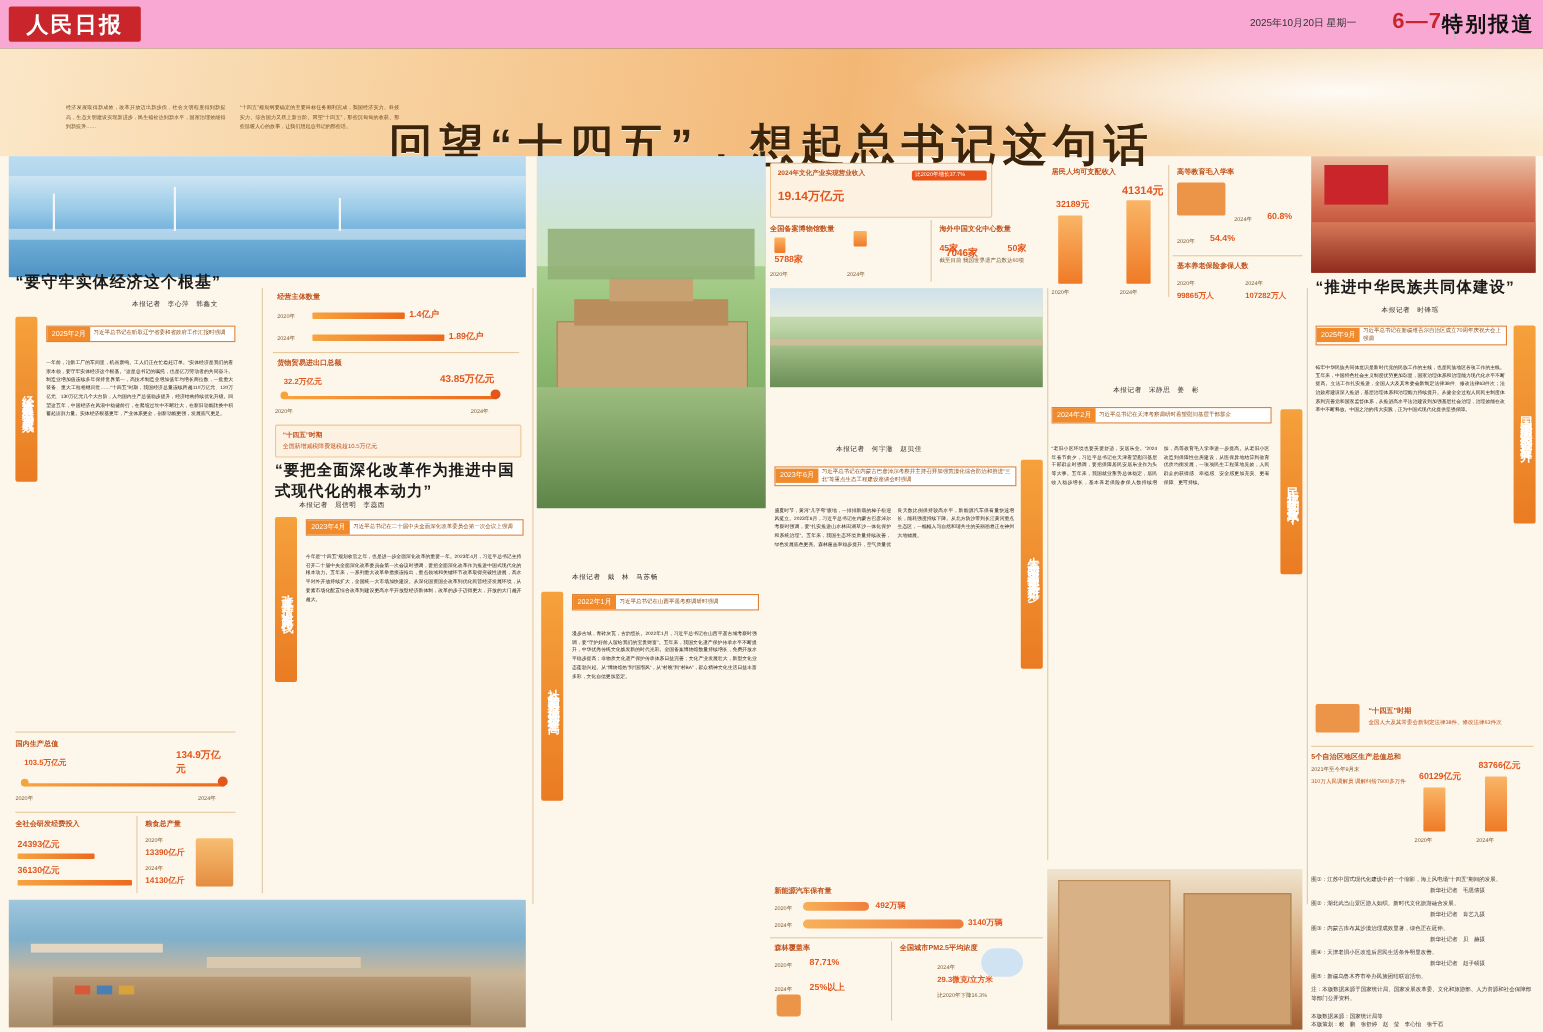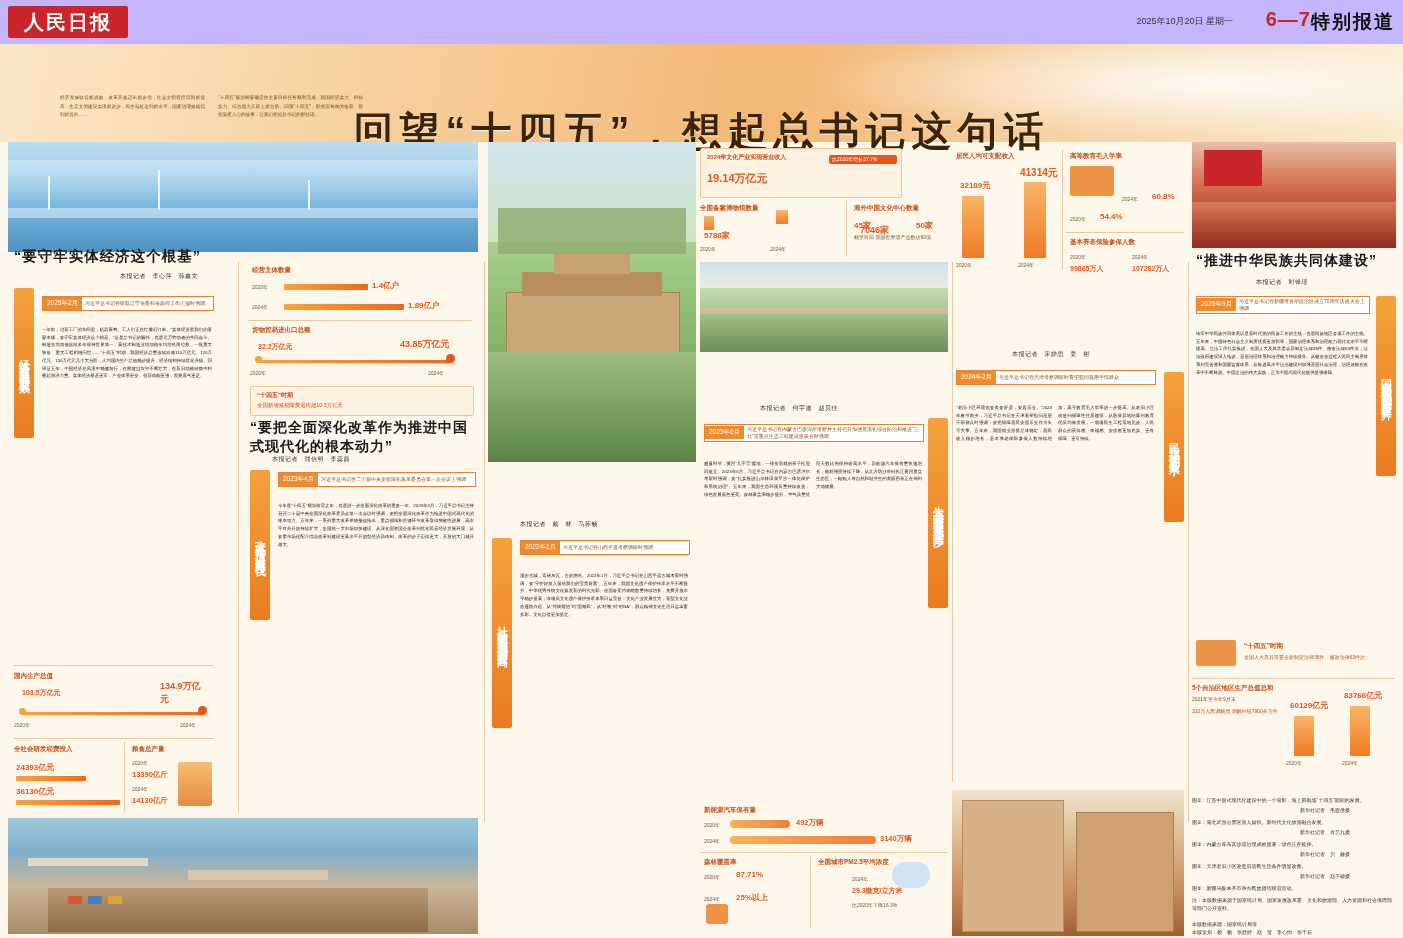--- a/index.html
+++ b/index.html
@@ -1,20 +1,20 @@
 <!DOCTYPE html>
 <html lang="zh"><head>
 <meta charset="utf-8">
 <style>
   html,body{margin:0;padding:0;background:#ffffff;}
   body{width:1403px;height:938px;overflow:hidden;font-family:"Liberation Sans","DejaVu Sans",sans-serif;}
   .page{position:relative;width:1403px;height:938px;background:#fdf6ea;overflow:hidden;}
 
   
-  .masthead{position:absolute;left:0;top:0;width:1403px;height:44px;background:#c4b5fd;border-bottom:2px solid #404040;}
+  .masthead{position:absolute;left:0;top:0;width:1403px;height:44px;background:#f9a8d4;border-bottom:2px solid #404040;}
   .logo{position:absolute;left:8px;top:6px;width:120px;height:32px;background:#c9252b;color:#fff;font-size:20px;font-weight:bold;letter-spacing:2px;display:flex;align-items:center;justify-content:center;border-radius:2px;}
   .mh-date{position:absolute;right:170px;top:15px;font-size:9px;color:#333;}
   .mh-pages{position:absolute;right:92px;top:8px;font-size:20px;font-weight:bold;color:#c9252b;letter-spacing:1px;}
   .mh-section{position:absolute;right:8px;top:9px;font-size:19px;font-weight:bold;color:#111;letter-spacing:2px;}
   .mh-rule{position:absolute;right:80px;top:8px;width:1px;height:28px;background:#bbb;}
 
   
   .banner{position:absolute;left:0;top:44px;width:1403px;height:98px;
     background:linear-gradient(100deg,#fbe7c8 0%,#f7cf9c 28%,#f3b775 55%,#f6d6ab 78%,#fbeacd 100%);}
   .banner .glow{position:absolute;right:0;top:0;width:620px;height:98px;

